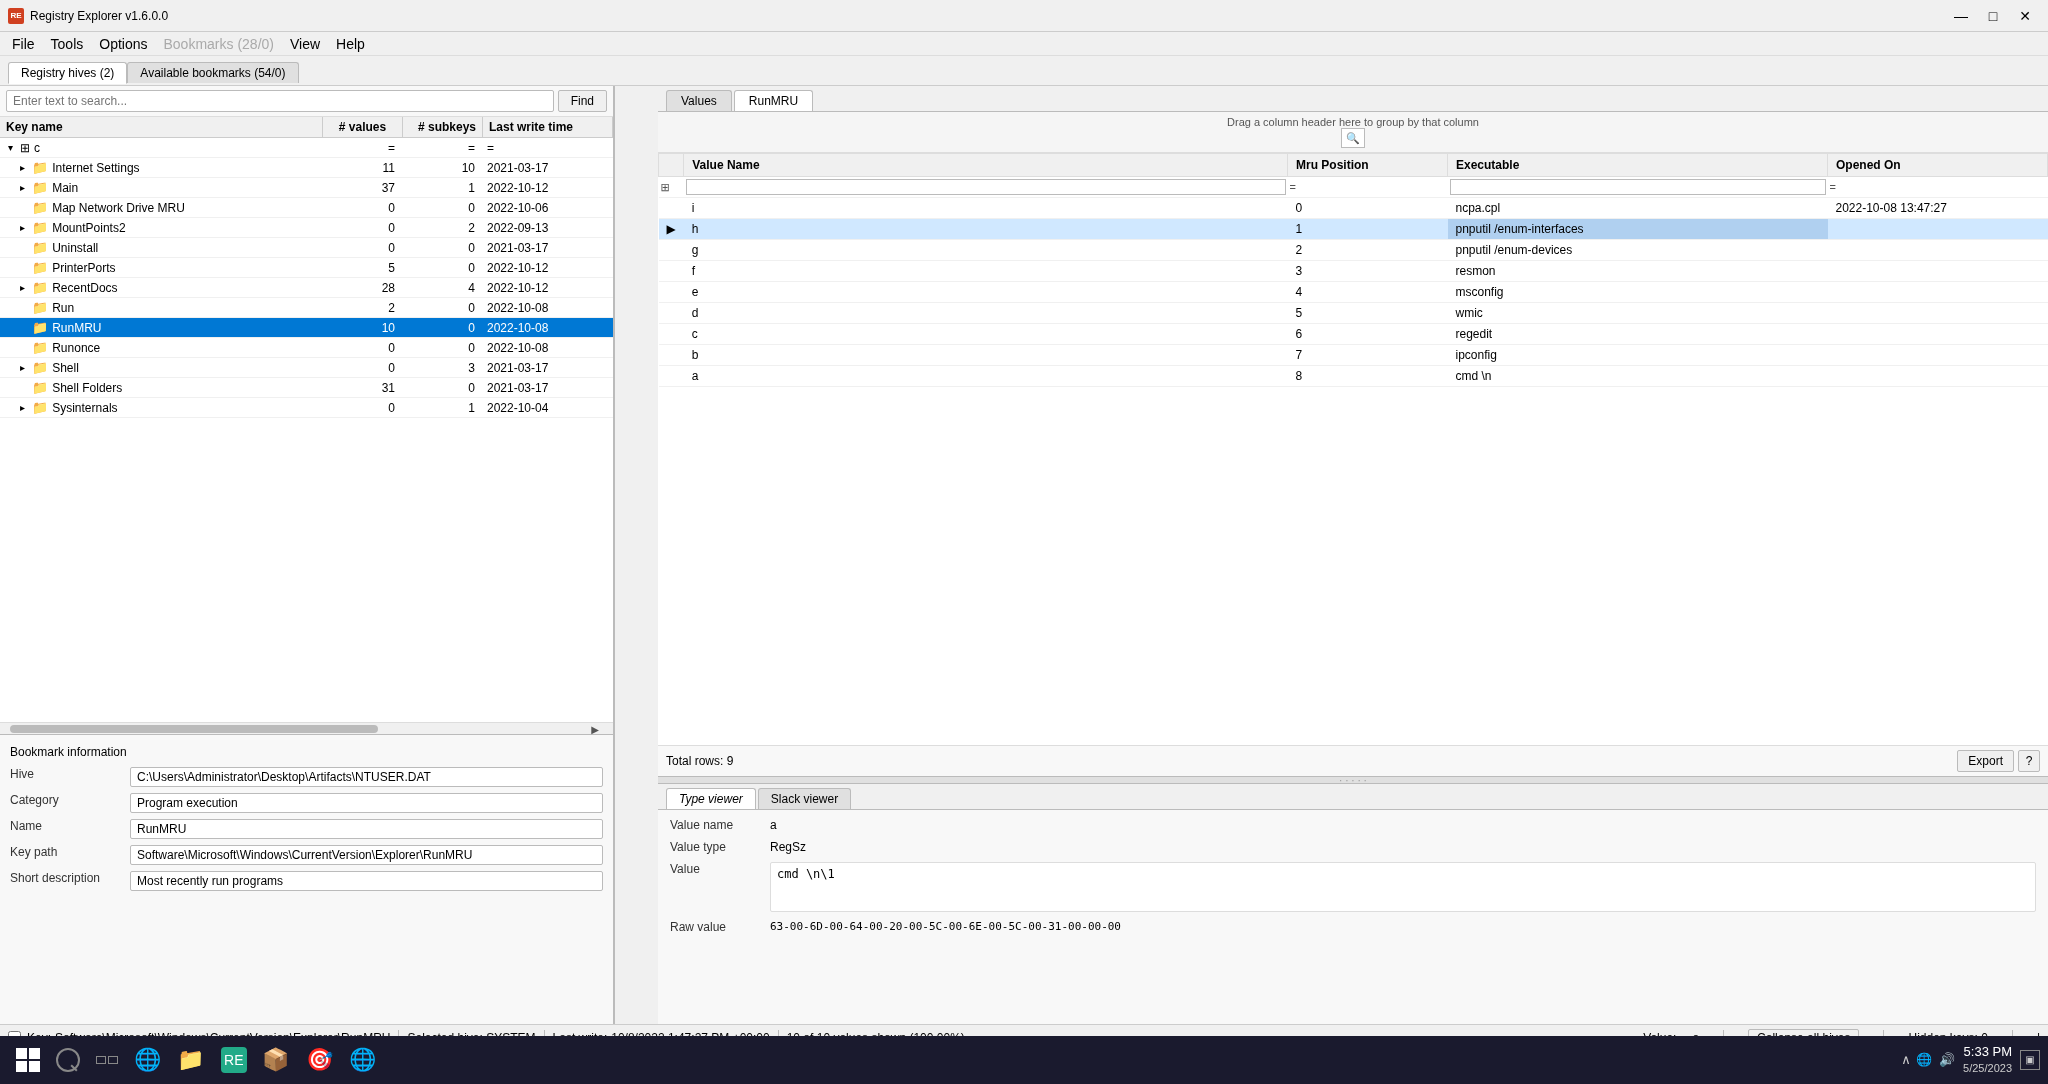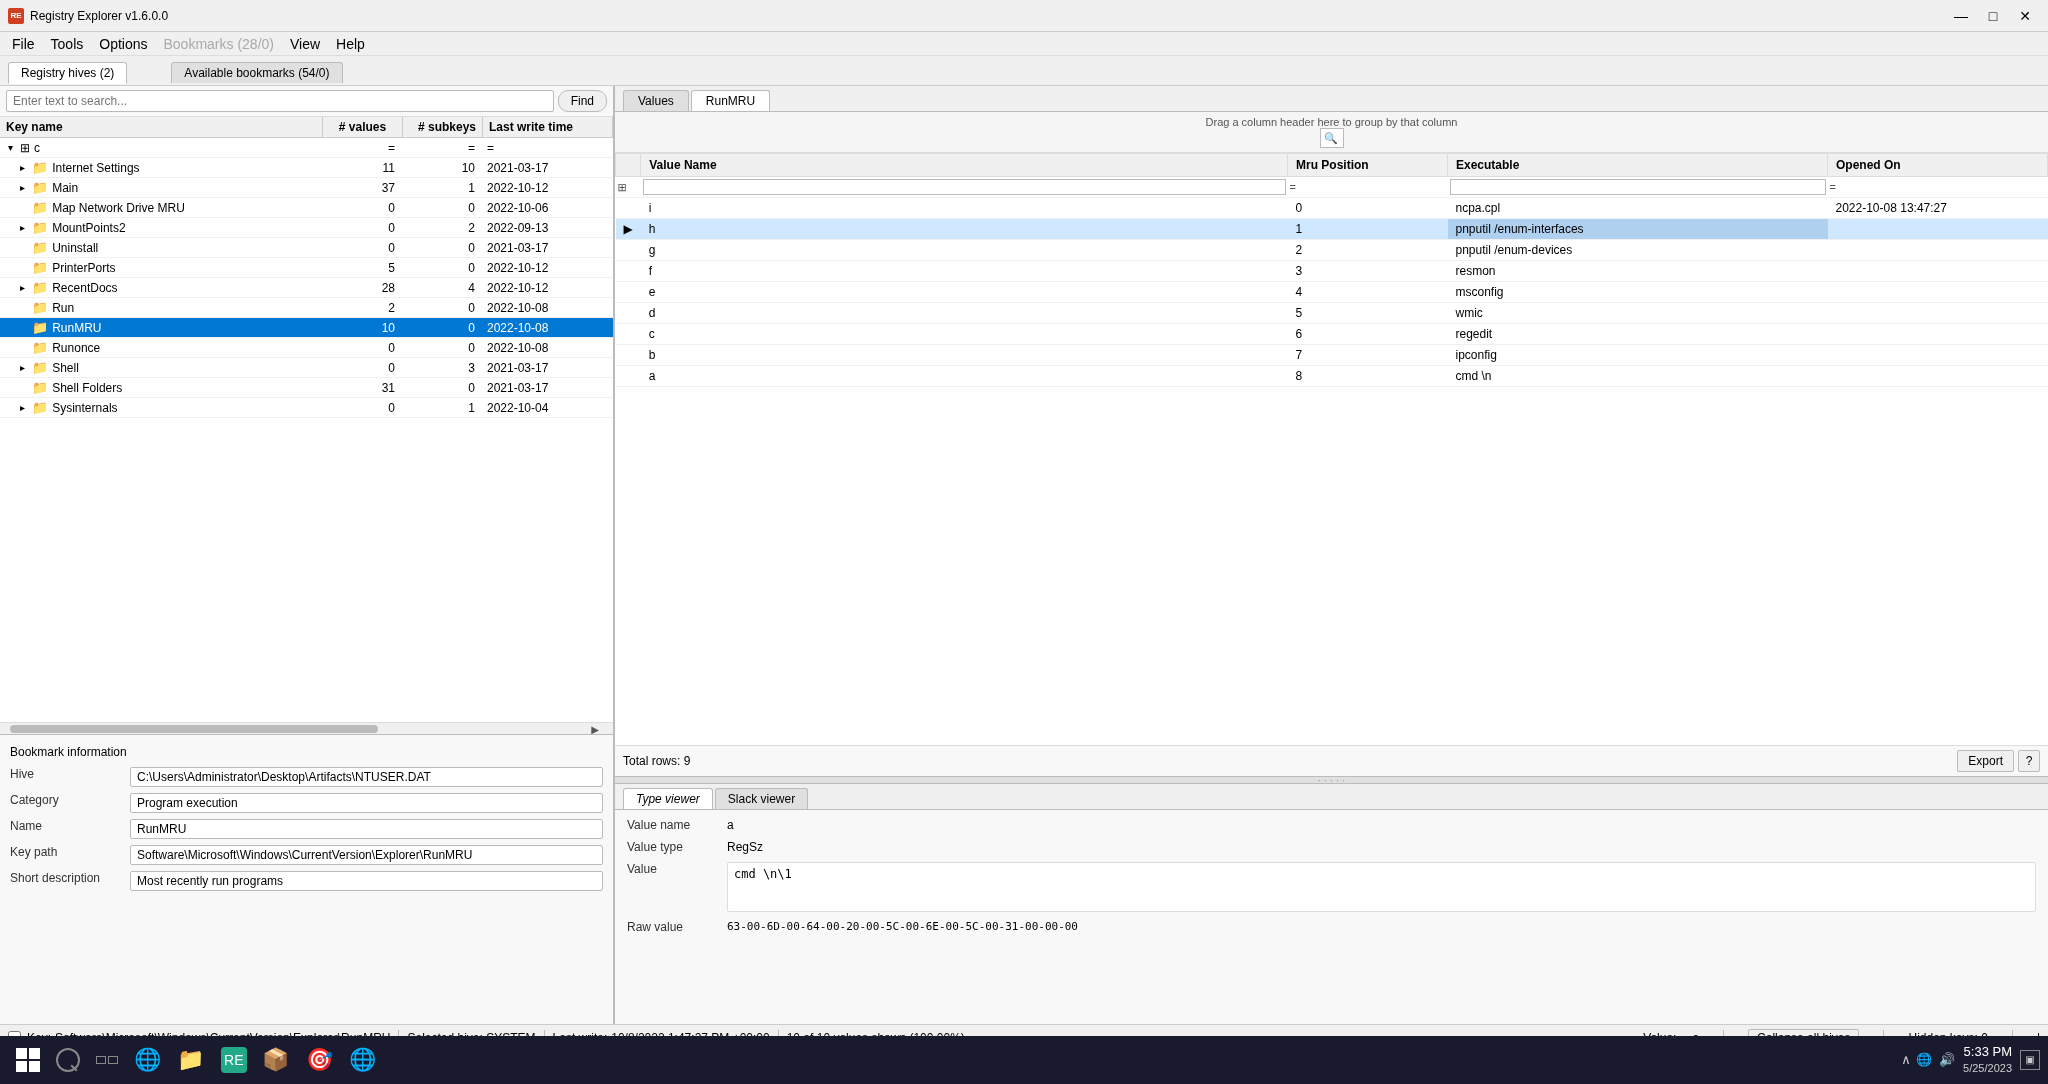--- a/index.html
+++ b/index.html
@@ -11,32 +11,32 @@
     .titlebar-title { flex: 1; font-size: 12px; font-weight: normal; }
     .titlebar-controls { display: flex; gap: 2px; }
     .titlebar-btn { width: 30px; height: 20px; border: none; background: #f0f0f0; cursor: pointer; font-size: 14px; display: flex; align-items: center; justify-content: center; }
 
     
     .menubar { display: flex; align-items: center; background: #f0f0f0; padding: 2px 4px; height: 24px; border-bottom: 1px solid #ddd; }
     .menubar-item { padding: 2px 8px; cursor: pointer; font-size: 14px; border-radius: 2px; }
     .menubar-item.disabled { color: #aaa; cursor: default; }
 
     
-    .tabs-bar { display: flex; align-items: center; background: #f0f0f0; padding: 4px 8px 0; border-bottom: 1px solid #ccc; height: 30px; gap: 44px; }
+    .tabs-bar { display: flex; align-items: center; background: #f0f0f0; padding: 4px 8px 0; border-bottom: 1px solid #ccc; height: 30px; }
     .tab { padding: 3px 12px; border: 1px solid #bbb; border-bottom: none; background: #e0e0e0; cursor: pointer; border-radius: 3px 3px 0 0; font-size: 12px; }
     .tab.active { background: #fff; border-bottom: 1px solid #fff; }
 
     
-    .main-layout { display: flex; height: calc(1084px - 32px - 24px - 30px - 30px - 30px); }
+    .main-layout { display: flex; height: calc(1084px - 32px - 24px - 30px - 30px - 30px); gap: 43px; }
 
     
     .left-pane { width: 615px; display: flex; flex-direction: column; border-right: 2px solid #bbb; }
     .search-bar { display: flex; padding: 4px 6px; border-bottom: 1px solid #ddd; background: #f8f8f8; }
     .search-input { flex: 1; border: 1px solid #bbb; padding: 3px 6px; font-size: 12px; border-radius: 2px; }
-    .find-btn { margin-left: 4px; padding: 3px 12px; border: 1px solid #bbb; background: #f0f0f0; cursor: pointer; font-size: 12px; border-radius: 10px; }
+    .find-btn { margin-left: 4px; padding: 3px 12px; border: 1px solid #bbb; background: #f0f0f0; cursor: pointer; font-size: 12px; border-radius: 2px; }
 
     
     .tree-container { flex: 1; overflow: auto; background: #fff; }
     .tree-header { display: flex; background: #f0f0f0; border-bottom: 1px solid #ccc; position: sticky; top: 0; z-index: 1; }
     .tree-col { padding: 3px 6px; border-right: 1px solid #ccc; font-weight: bold; font-size: 12px; white-space: nowrap; cursor: pointer; user-select: none; }
     .col-key { flex: 1; min-width: 200px; }
     .col-vals { width: 80px; text-align: center; }
     .col-subs { width: 80px; text-align: right; }
     .col-write { width: 130px; }
 

